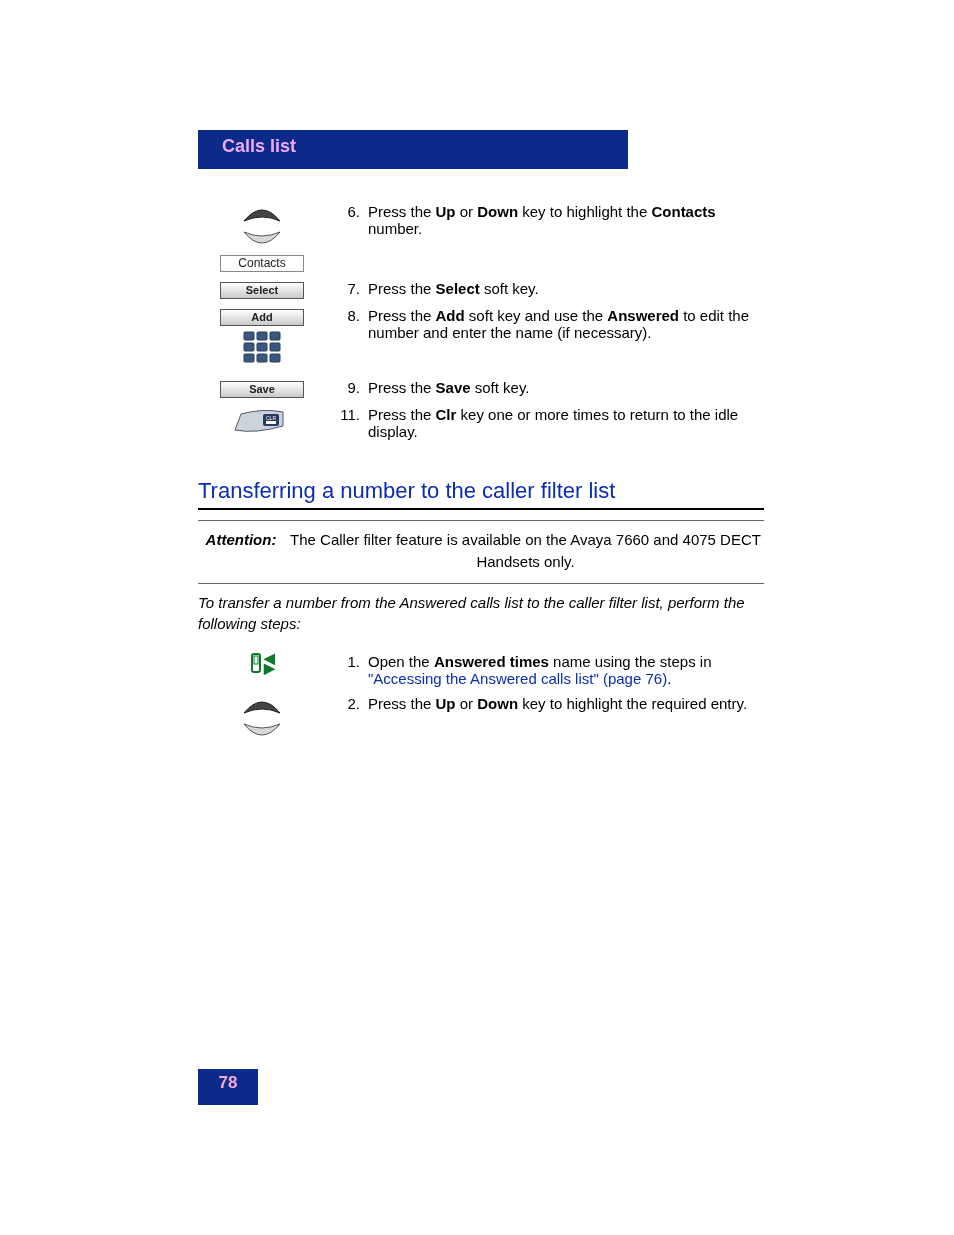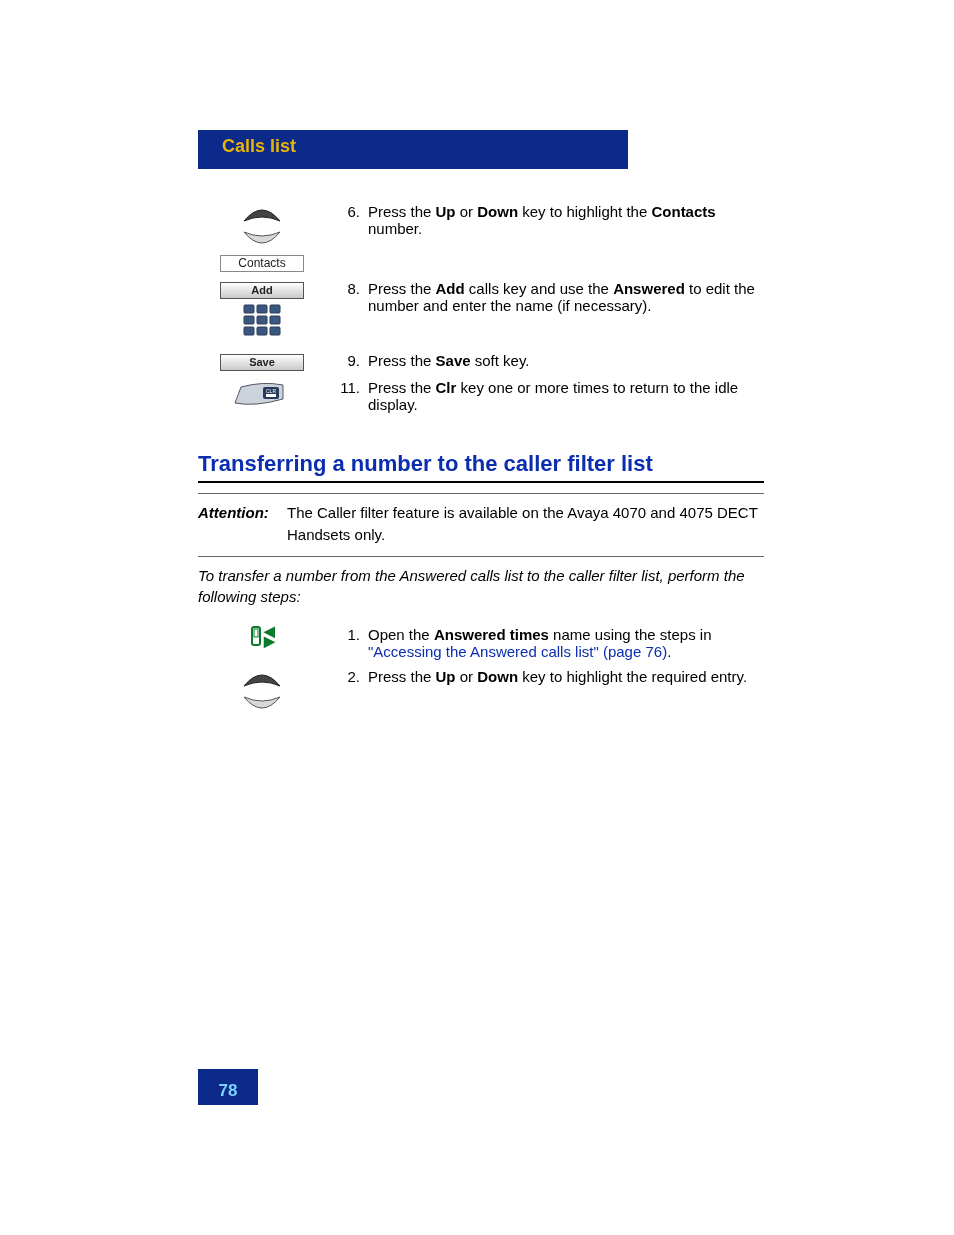--- a/index.html
+++ b/index.html
@@ -19,21 +19,21 @@
   }
   .topbar {
     display: flex;
     margin-bottom: 30px;
   }
   .topbar-blue {
     width: 430px;
     background: #0b2a8a;
     padding: 6px 24px 12px 24px;
     box-sizing: border-box;
-    color: #eab308;
+    color: #f0abfc;
     font-family: "Trebuchet MS","Arial Narrow",Arial,sans-serif;
     font-weight: bold;
     font-size: 18px;
   }
   .steps-table {
     width: 100%;
     border-collapse: collapse;
   }
   .steps-table td {
     vertical-align: top;
@@ -56,46 +56,46 @@
   }
   .softkey.white {
     background: #fff;
     font-weight: normal;
     border: 1px solid #888;
     font-size: 12px;
   }
   .section-title {
     color: #0b2db0;
     font-family: "Trebuchet MS","Arial Narrow",Arial,sans-serif;
-    font-weight: bold;
+    font-weight: normal;
     font-size: 22px;
     margin-top: 34px;
     margin-bottom: 4px;
   }
   .hr-strong { border: none; border-top: 2px solid #000; margin: 2px 0 10px 0; }
   .hr-thin { border: none; border-top: 1px solid #666; margin: 2px 0 8px 0; }
-  .attn-row { display:flex; gap:3px; line-height:1.45;}
+  .attn-row { display:flex; gap:3px; line-height:1.45;text-align:center;}
   .attn-label { font-style: italic; font-weight: bold; min-width: 86px;}
   .bodytext { line-height:1.45; margin-top:8px; margin-bottom:14px;font-style:italic;}
   .link { color:#0b2db0; }
   .pagefoot {
     position:absolute;
     left:198px;
     bottom:130px;
     width:60px;
     height:36px;
     background:#0b2a8a;
-    color:#7dd3fc;
+    color:#f9a8d4;
     font-weight:bold;
     font-family:"Trebuchet MS",Arial,sans-serif;
     font-size:17px;
     display:flex;
     align-items:flex-end;
     justify-content:center;
-    padding-bottom:4px;
+    padding-bottom:12px;
     box-sizing:border-box;
   }
   .incoming-icon { color:#0a7a2a; font-size:22px; font-weight:bold; display:inline-flex; align-items:center; gap:1px;}
   .incoming-icon .arr { font-size:14px; line-height:10px;}
 </style>
 </head>
 <body>
 
 <div class="page">
 
@@ -115,41 +115,48 @@
               <path d="M4 4 Q22 26 40 4 Q22 12 4 4 Z" fill="#d8d8d8" stroke="#555"></path>
             </svg><br>
         <span class="softkey white">Contacts</span>
       </td>
       <td class="col-num">6.</td>
       <td class="col-text">
         <span>Press the </span><b>Up</b><span> or </span><b>Down</b><span> key to highlight the </span><b>Contacts</b><span> number.</span>
       </td>
     </tr>
 
+    <tr>
+      <td class="col-icons"><span class="softkey">Select</span></td>
+      <td class="col-num">7.</td>
+      <td class="col-text">
+        <span>Press the </span><b>Select</b><span> soft key.</span>
+      </td>
+    </tr>
 
     <tr>
       <td class="col-icons">
         <span class="softkey">Add</span><br>
         <svg width="40" height="38" viewBox="0 0 40 38" style="margin-top:4px;">
           <g fill="#3a587f" stroke="#2a3a55">
             <rect x="2" y="2" width="10" height="8" rx="1"></rect>
                 <rect x="15" y="2" width="10" height="8" rx="1"></rect>
                 <rect x="28" y="2" width="10" height="8" rx="1"></rect>
             <rect x="2" y="13" width="10" height="8" rx="1"></rect>
                 <rect x="15" y="13" width="10" height="8" rx="1"></rect>
                 <rect x="28" y="13" width="10" height="8" rx="1"></rect>
             <rect x="2" y="24" width="10" height="8" rx="1"></rect>
                 <rect x="15" y="24" width="10" height="8" rx="1"></rect>
                 <rect x="28" y="24" width="10" height="8" rx="1"></rect>
           </g>
         </svg>
       </td>
       <td class="col-num">8.</td>
       <td class="col-text">
-        <span>Press the </span><b>Add</b><span> calls key and use the </span><b>Answered</b><span> to edit the number and enter the name (if necessary).</span>
+        <span>Press the </span><b>Add</b><span> soft key and use the </span><b>Answered</b><span> to edit the number and enter the name (if necessary).</span>
       </td>
     </tr>
 
     <tr>
       <td class="col-icons"><span class="softkey">Save</span></td>
       <td class="col-num">9.</td>
       <td class="col-text">
         <span>Press the </span><b>Save</b><span> soft key.</span>
       </td>
     </tr>
@@ -170,21 +177,21 @@
       </td>
     </tr>
   </tbody>
     </table>
 
   <div class="section-title">Transferring a number to the caller filter list</div>
   <hr class="hr-strong">
   <hr class="hr-thin">
   <div class="attn-row">
     <div class="attn-label">Attention:</div>
-    <div>The Caller filter feature is available on the Avaya 4070 and 4075 DECT Handsets only.</div>
+    <div>The Caller filter feature is available on the Avaya 7660 and 4075 DECT Handsets only.</div>
   </div>
   <hr class="hr-thin" style="margin-top:10px;">
   <div class="bodytext">To transfer a number from the Answered calls list to the caller filter list, perform the following steps:</div>
 
   <table class="steps-table">
 
     <tbody>
         <tr>
       <td class="col-icons">
         <span class="incoming-icon">

